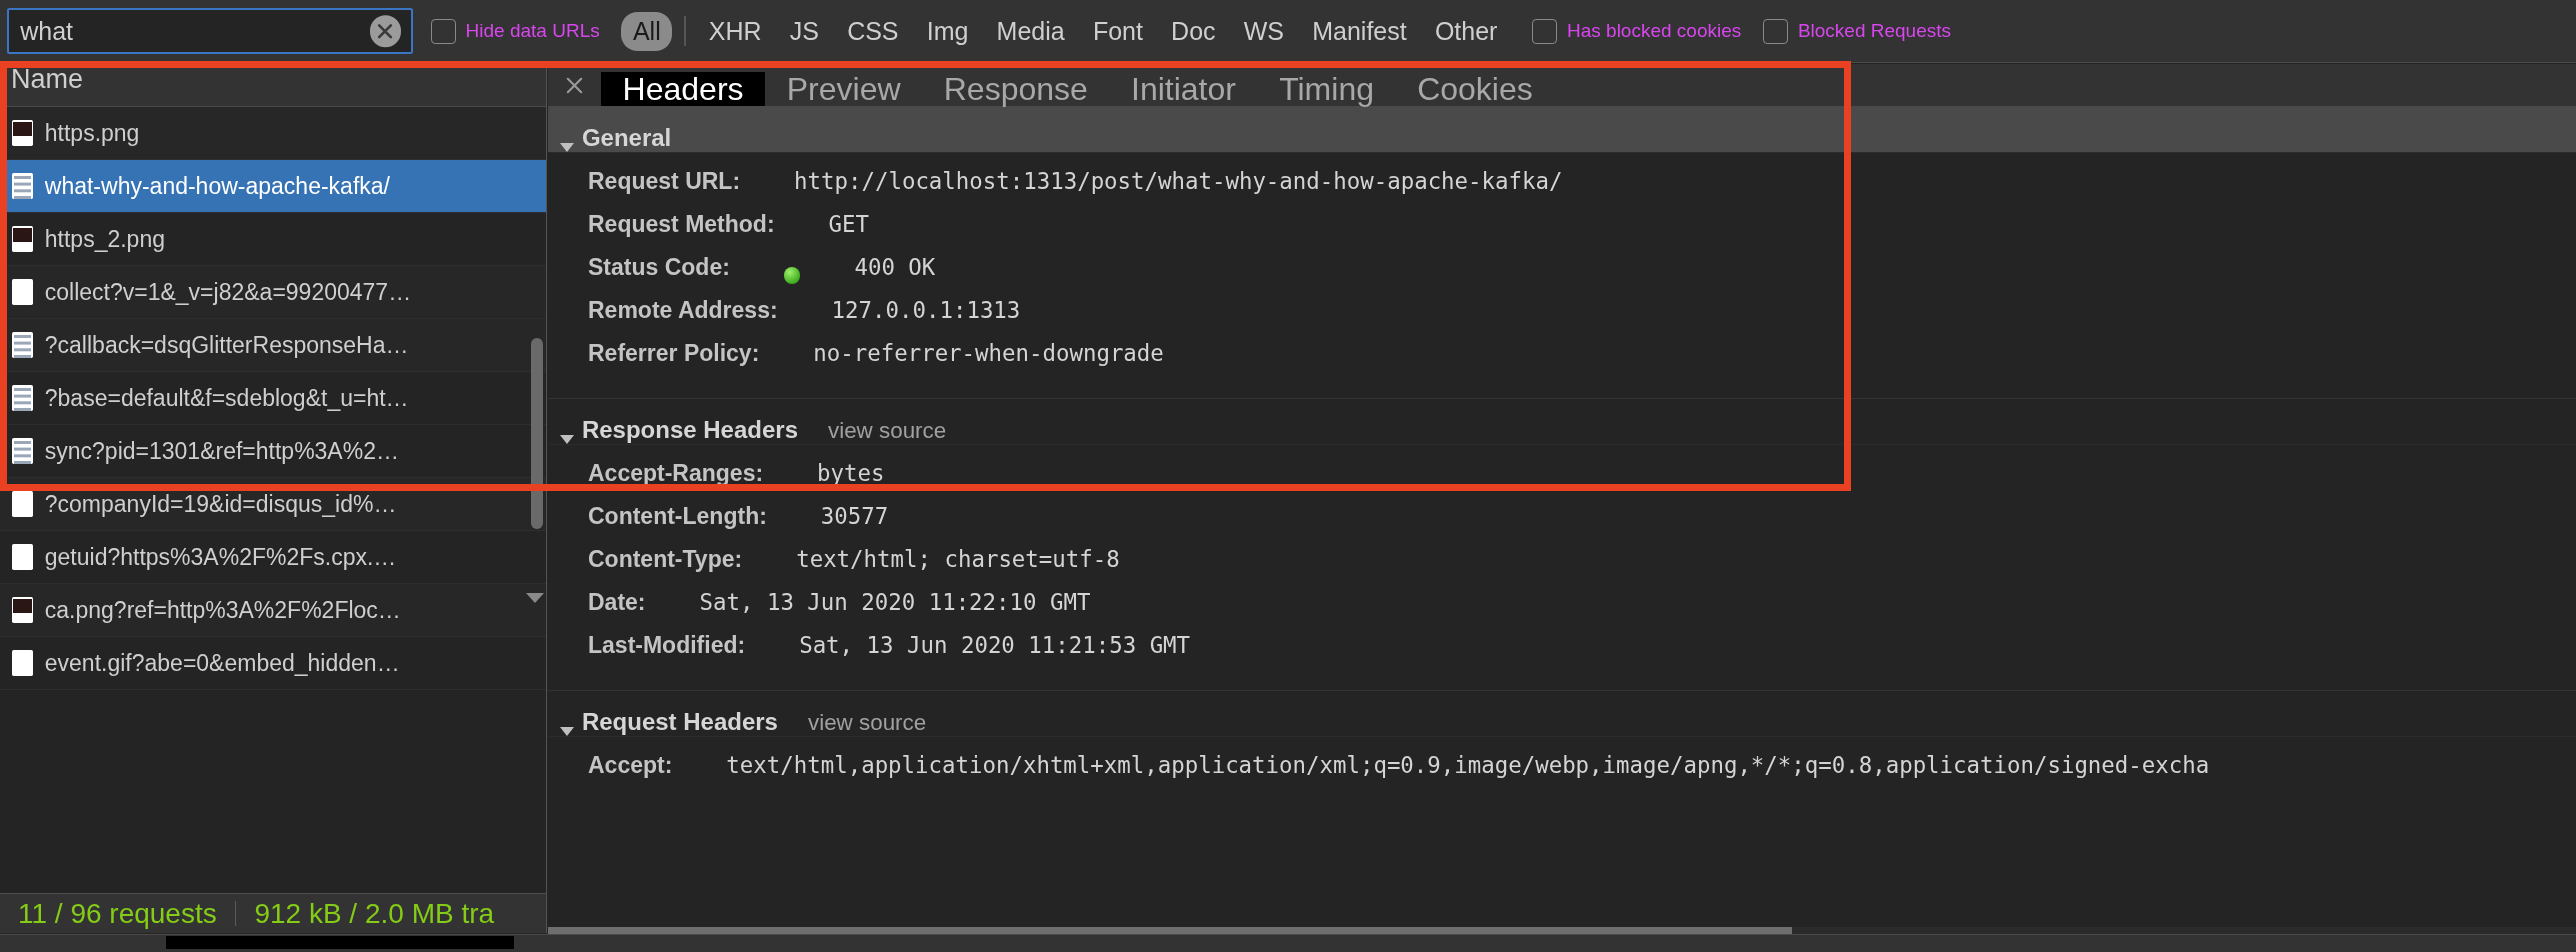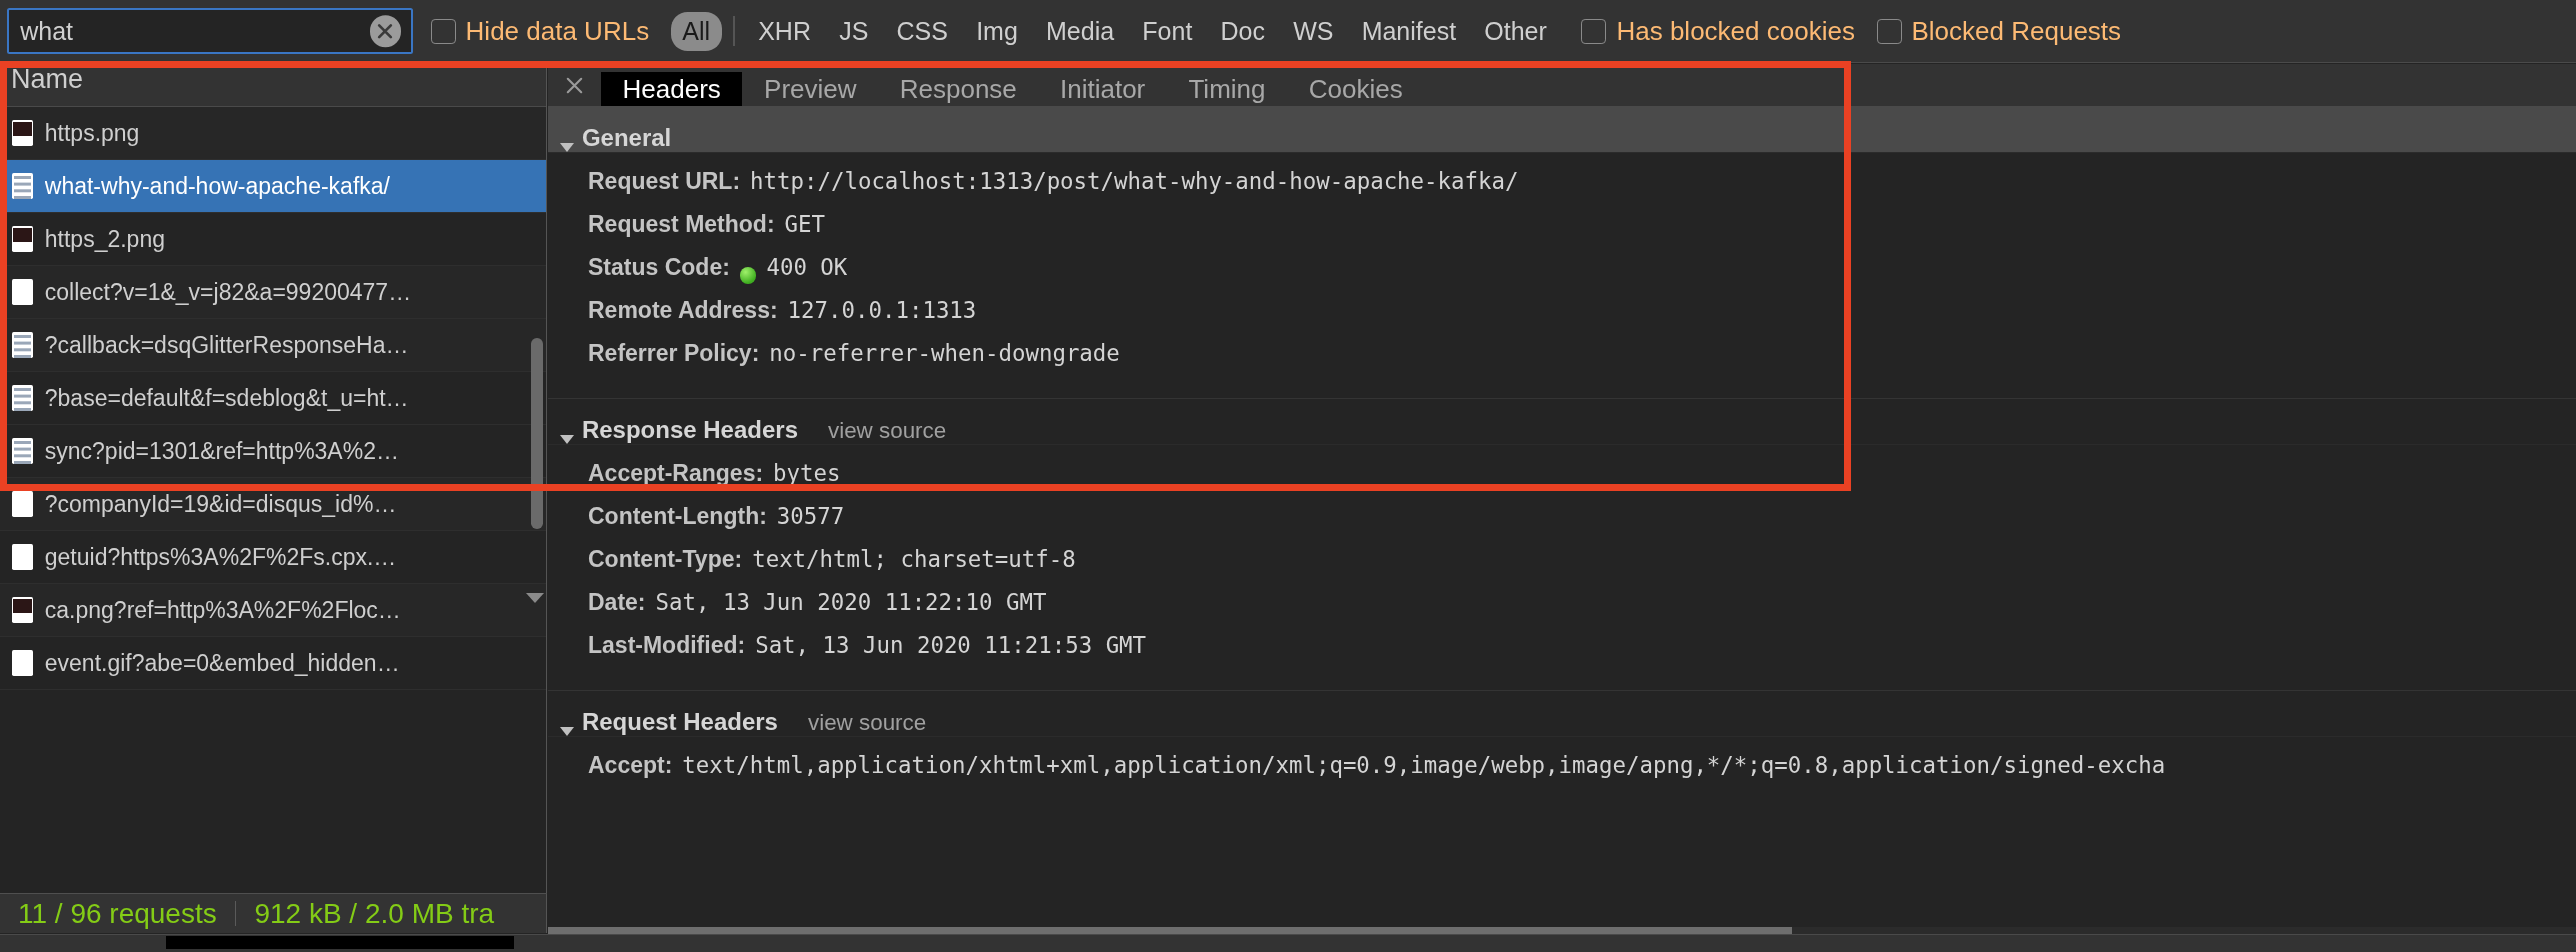--- a/index.html
+++ b/index.html
@@ -52,21 +52,21 @@
     flex: 0 0 auto;
   }
   .cbox {
     width: 25px; height: 25px;
     border: 1.7px solid #8a8a8a;
     border-radius: 4.1px;
     background: transparent;
     margin-right: 10px;
     flex: 0 0 auto;
   }
-  .cb-label { color: #fdba74; font-size: 26px; white-space: nowrap; }
+  .cb-label { color: #d946ef; font-size: 19px; white-space: nowrap; }
 
   .ftype {
     color: #cfcfcf; font-size: 25px;
     padding: 5px 11.6px;
     border-radius: 16.6px;
     margin-right: 5px;
     white-space: nowrap;
     cursor: default;
     flex: 0 0 auto;
   }
@@ -161,21 +161,21 @@
     border-bottom: 0.8px solid #4a4a4a;
     display: flex; align-items: stretch;
   }
   .tab-close {
     width: 53px; display: flex; align-items: center; justify-content: center;
     cursor: pointer;
   }
   .tab {
     padding: 0 21.6px;
     display: flex; align-items: center;
-    color: #a8a8a8; font-size: 26px;
+    color: #a8a8a8; font-size: 32px;
     cursor: default; white-space: nowrap; margin-top: 8px;
   }
   .tab.active { background: #000; color: #ffffff; }
 
   .section-head {
     height: 46px;
     display: flex; align-items: flex-end;
     padding-left: 11.6px;
     color: #d6d6d6; font-size: 24px; font-weight: bold;
     border-bottom: 0.8px solid #2b2b2b;
@@ -189,21 +189,21 @@
     margin-right: 8.3px; flex: 0 0 auto;
   }
   .viewsrc {
     color: #a0a0a0; font-size: 22.4px; font-weight: normal;
     margin-left: 30px; cursor: pointer;
   }
   .hrow {
     display: flex; align-items: baseline;
     padding: 0 0 0 40px;
     height: 43px;
-    white-space: nowrap; overflow: hidden;
+    white-space: nowrap; overflow: hidden; gap: 44px;
   }
   .hkey {
     color: #c4c4c4; font-size: 23px; font-weight: bold;
     margin-right: 10px; flex: 0 0 auto;
   }
   .hval {
     color: #d4d4d4; font-size: 22.4px;
     font-family: "DejaVu Sans Mono", monospace;
     overflow: hidden; text-overflow: ellipsis;
   }

